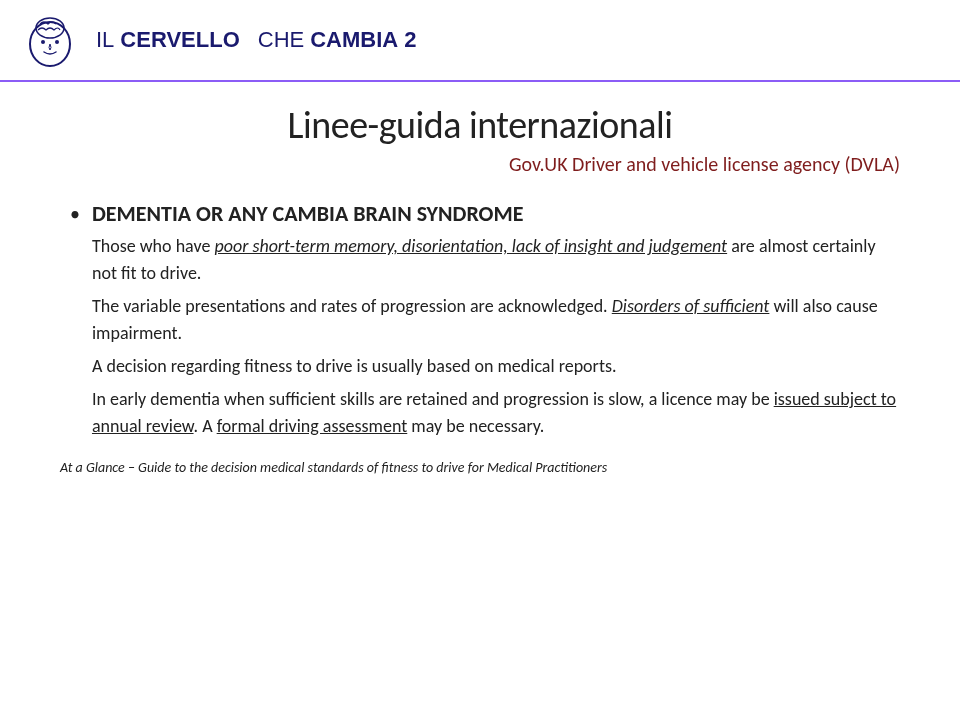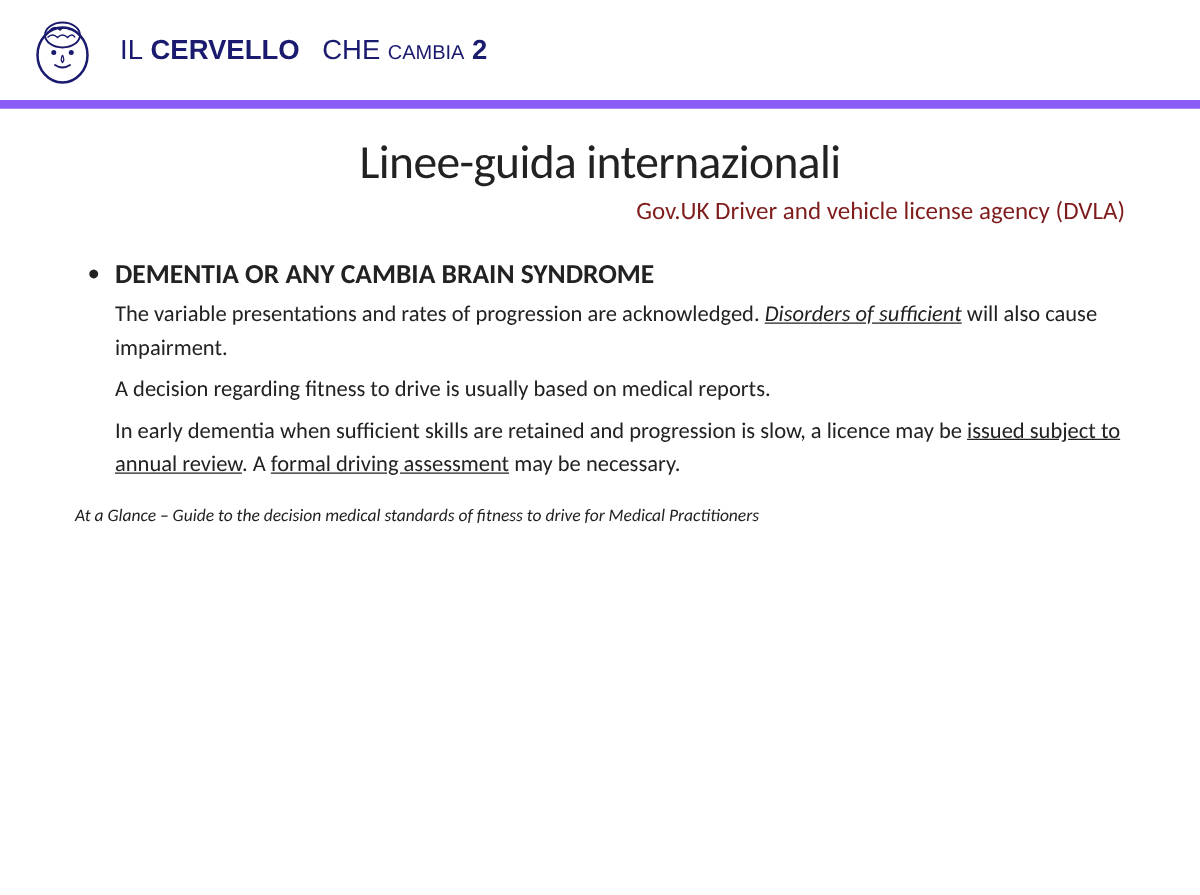--- a/index.html
+++ b/index.html
@@ -21,21 +21,21 @@
       min-height: 716px;
       background: #ffffff;
       display: flex;
       flex-direction: column;
       padding: 0;
     }
 
     
     .header-bar {
       background: #ffffff;
-      border-bottom: 7px solid #8b5cf6;
+      border-bottom: 2px solid #8b5cf6;
       padding: 10px 20px 10px 20px;
       display: flex;
       align-items: center;
       gap: 16px;
     }
 
     .header-text-block {
       display: flex;
       flex-direction: column;
     }
@@ -63,22 +63,22 @@
 
     .header-che {
       font-size: 22px;
       font-weight: 400;
       color: #1a1a6e;
       font-family: Arial, sans-serif;
       margin-left: 12px;
     }
 
     .header-cambia {
-      font-size: 16px;
-      font-weight: 400;
+      font-size: 22px;
+      font-weight: 700;
       color: #1a1a6e;
       font-family: Arial, sans-serif;
     }
 
     .header-2 {
       font-size: 22px;
       font-weight: 700;
       color: #1a1a6e;
       font-family: Arial, sans-serif;
     }
@@ -215,20 +215,23 @@
   <div class="main-content">
 
     <h1 class="slide-title">Linee-guida internazionali</h1>
     <p class="slide-subtitle">Gov.UK Driver and vehicle license agency (DVLA)</p>
 
     <div class="bullet-section">
       <div class="bullet-item">
         <span class="bullet-dot">•</span>
         <div class="bullet-content">
           <span class="bullet-heading">DEMENTIA OR ANY CAMBIA BRAIN SYNDROME</span>
+          <p class="body-text">
+            <span>Those who have </span><span class="underline-italic">poor short-term memory, disorientation, lack of insight and judgement</span><span> are almost certainly not fit to drive.</span>
+          </p>
           <p class="body-text" style="margin-top:6px;">
             <span>The variable presentations and rates of progression are acknowledged.</span>
             <span> </span>
             <span class="underline-italic">Disorders of sufficient</span><span> will also cause impairment.</span>
           </p>
           <p class="body-text" style="margin-top:6px;">
             <span>A decision regarding fitness to drive is usually based on medical reports.</span>
           </p>
           <p class="body-text" style="margin-top:6px;">
             <span>In early dementia when sufficient skills are retained and progression is slow, a licence may be </span><span class="underline">issued subject to annual review</span><span>. A </span><span class="underline">formal driving assessment</span><span> may be necessary</span><span>.</span>

